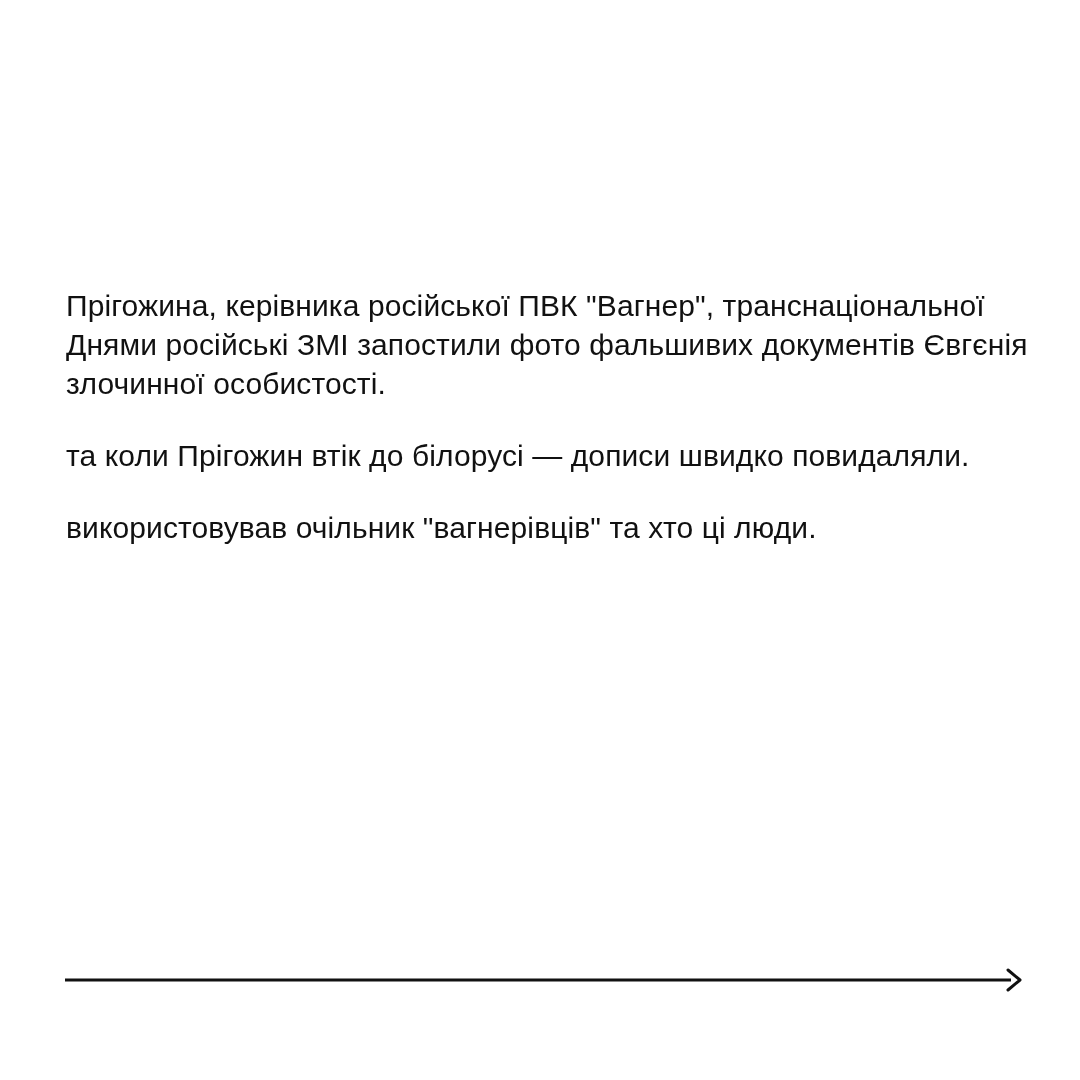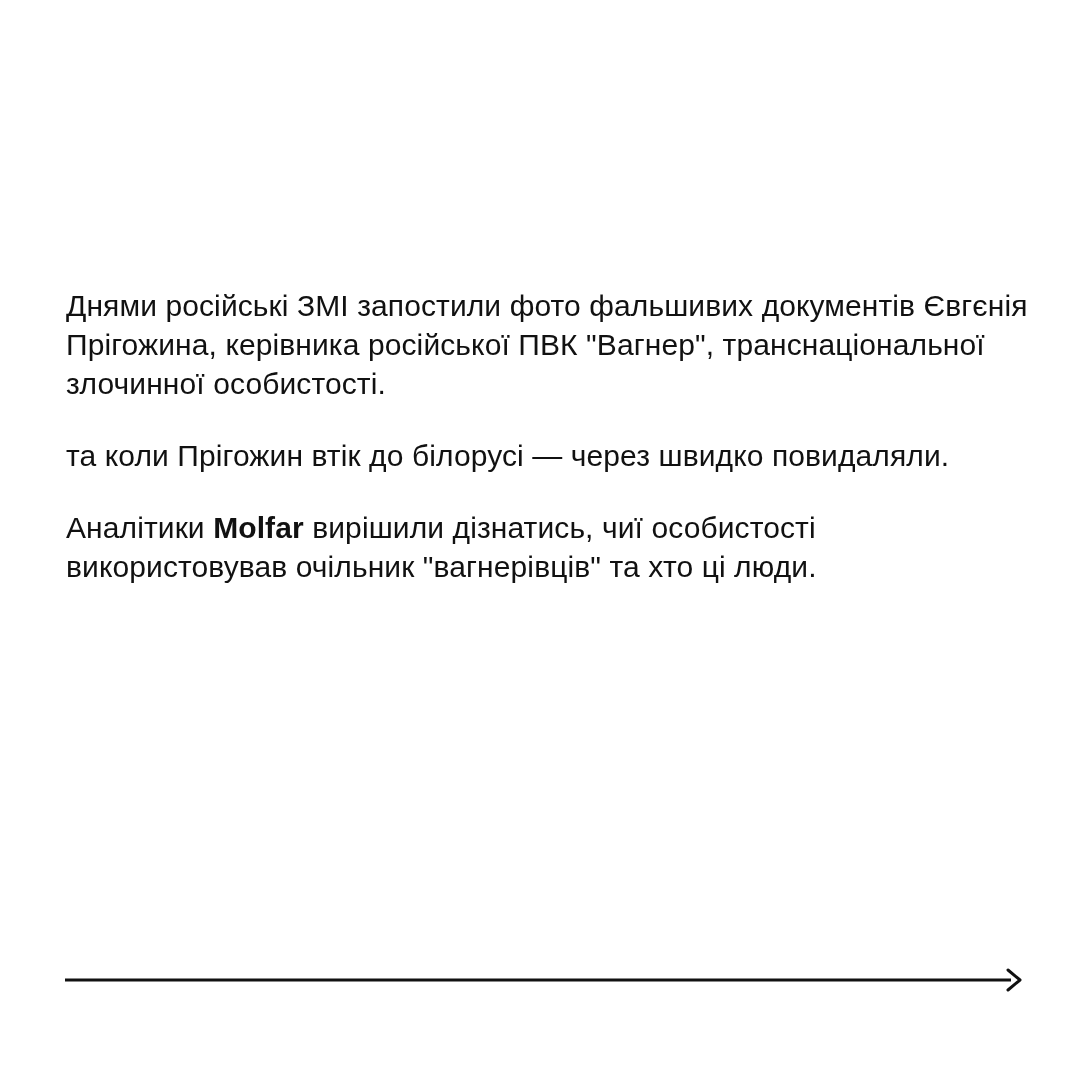--- a/index.html
+++ b/index.html
@@ -50,31 +50,30 @@
   }
 </style>
 </head>
 <body>
 
 <div class="page">
 
   <div class="content">
 
     <p>
+      <span class="line">Прігожина, керівника російської ПВК "Вагнер", транснаціональної</span>
       <span class="line">Днями російські ЗМІ запостили фото фальшивих документів Євгєнія</span>
-      <span class="line">Прігожина, керівника російської ПВК "Вагнер", транснаціональної</span>
       <span class="line">злочинної особистості.</span>
     </p>
 
     <p>
-      <span class="line">та коли Прігожин втік до білорусі — через швидко повидаляли.</span>
+      <span class="line">та коли Прігожин втік до білорусі — дописи швидко повидаляли.</span>
     </p>
 
     <p>
-      <span class="line"><span>Аналітики </span><span class="bold">Molfar</span><span> вирішили дізнатись, чиї особистості</span></span>
       <span class="line">використовував очільник "вагнерівців" та хто ці люди.</span>
     </p>
 
   </div>
 
   <div class="arrow-wrap">
     <svg viewBox="0 0 960 32" xmlns="http://www.w3.org/2000/svg">
       <line x1="1" y1="16" x2="947" y2="16" stroke="#111111" stroke-width="2.8"></line>
       <polyline points="944,6 956,16 944,26" fill="none" stroke="#111111" stroke-width="3" stroke-linecap="round" stroke-linejoin="round"></polyline>
     </svg>

